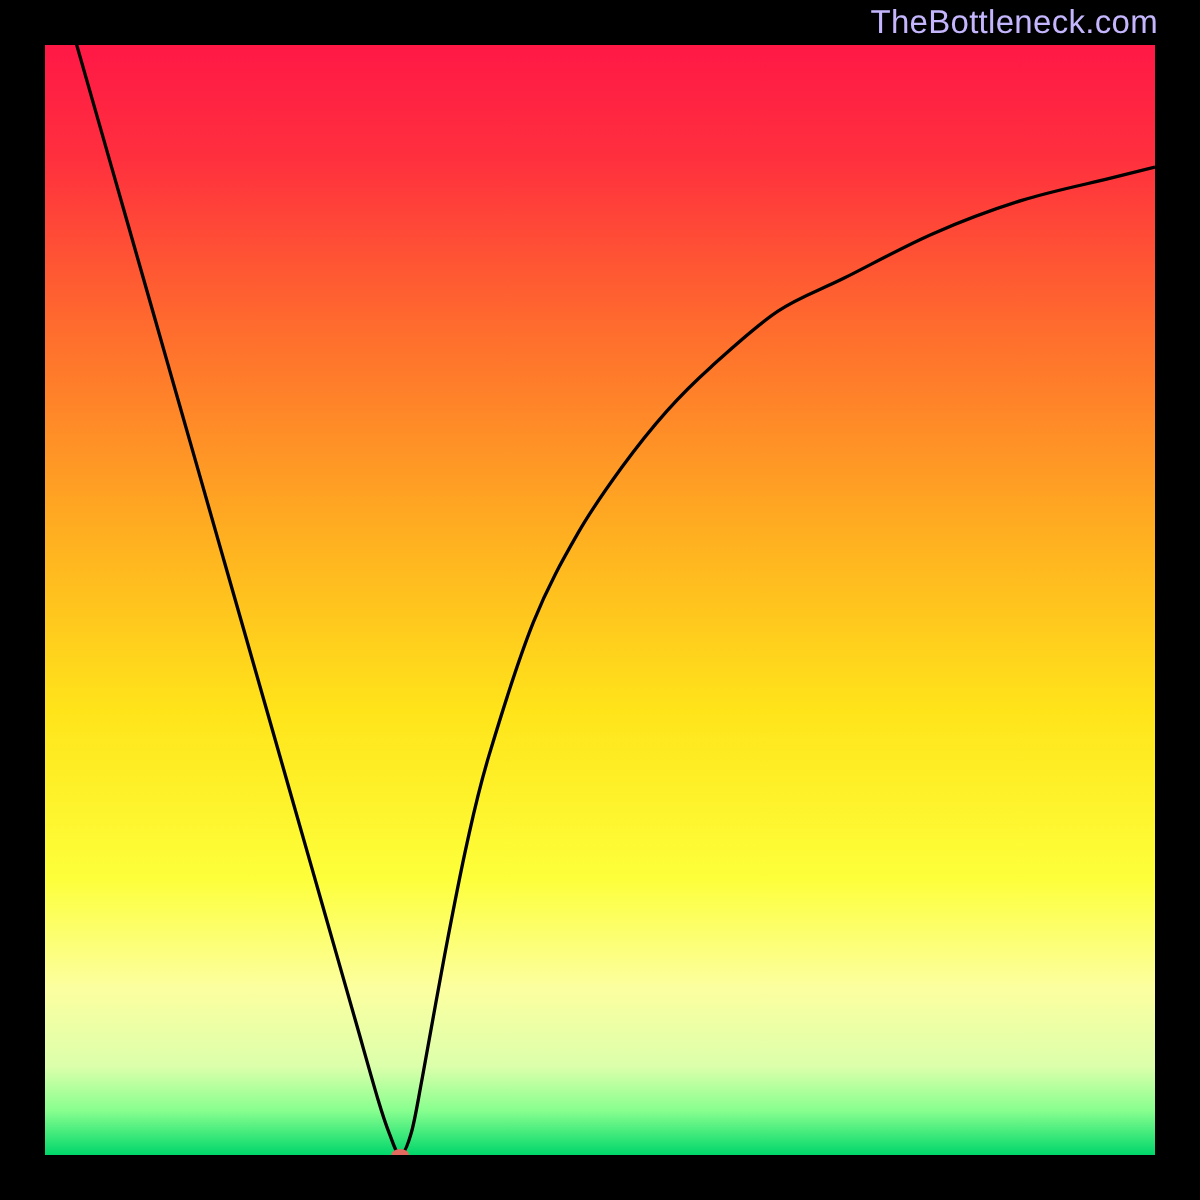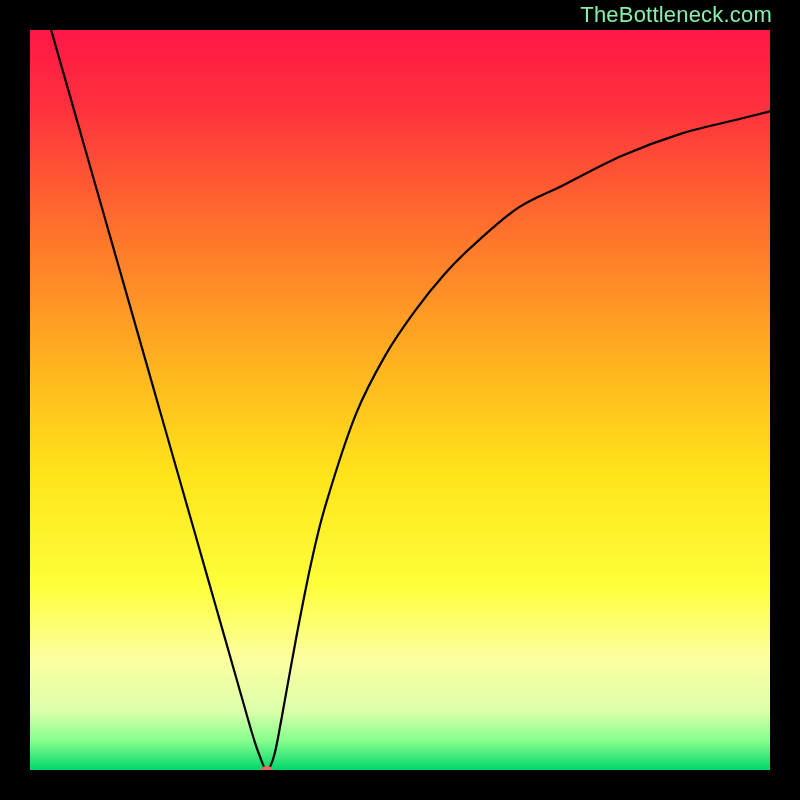--- a/index.html
+++ b/index.html
@@ -31,21 +31,21 @@
     position: absolute;
     left: 0;
     top: 0;
     width: 740px;
     height: 740px;
   }
   .watermark {
     position: absolute;
     top: 2px;
     right: 28px;
-    color: #86efac;
+    color: #c4b5fd;
     font-size: 22px;
     font-weight: 500;
     letter-spacing: 0.2px;
     user-select: none;
   }
 </style>
 </head>
 <body>
 
 <div class="frame">

